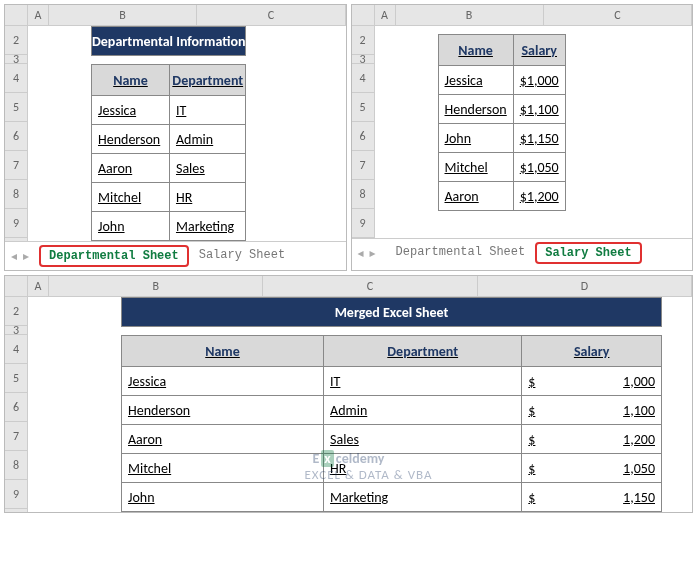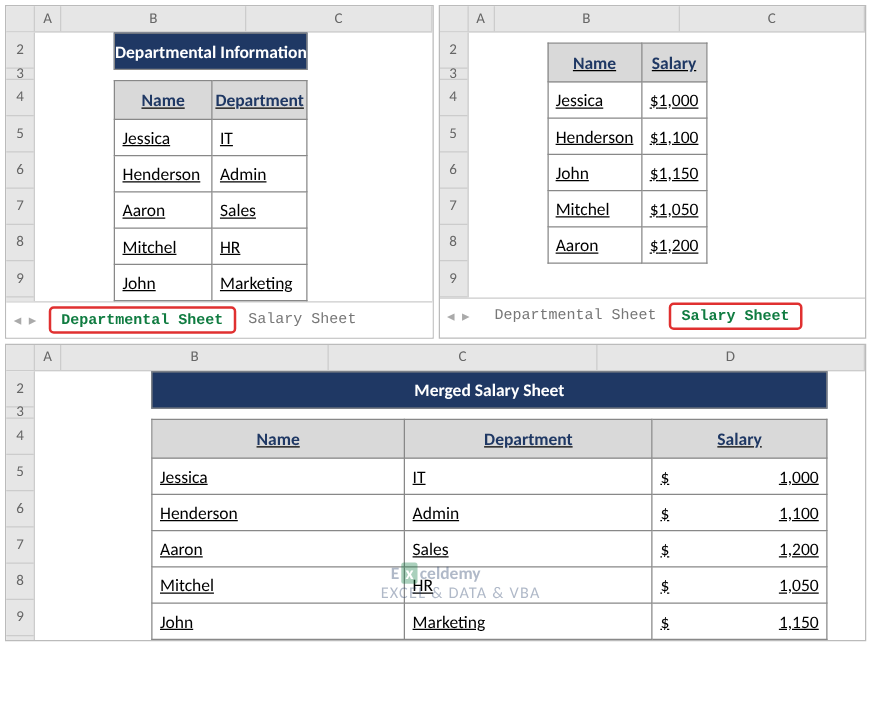--- a/index.html
+++ b/index.html
@@ -226,21 +226,21 @@
       <div>4</div>
       <div>5</div>
       <div>6</div>
       <div>7</div>
       <div>8</div>
       <div>9</div>
     </div>
     <div class="grid" style="flex:1;">
       <div class="col-a" style="width:50px;"></div>
       <div class="cells" style="flex:1; padding-right:30px;">
-        <div class="title-bar wide">Merged Salary Sheet</div>
+        <div class="title-bar wide">Merged Excel Sheet</div>
         <div class="spacer"></div>
         <table class="data">
           <tbody>
               <tr>
             <th>Name</th>
             <th>Department</th>
             <th>Salary</th>
           </tr>
           <tr>
                 <td>Jessica</td>

